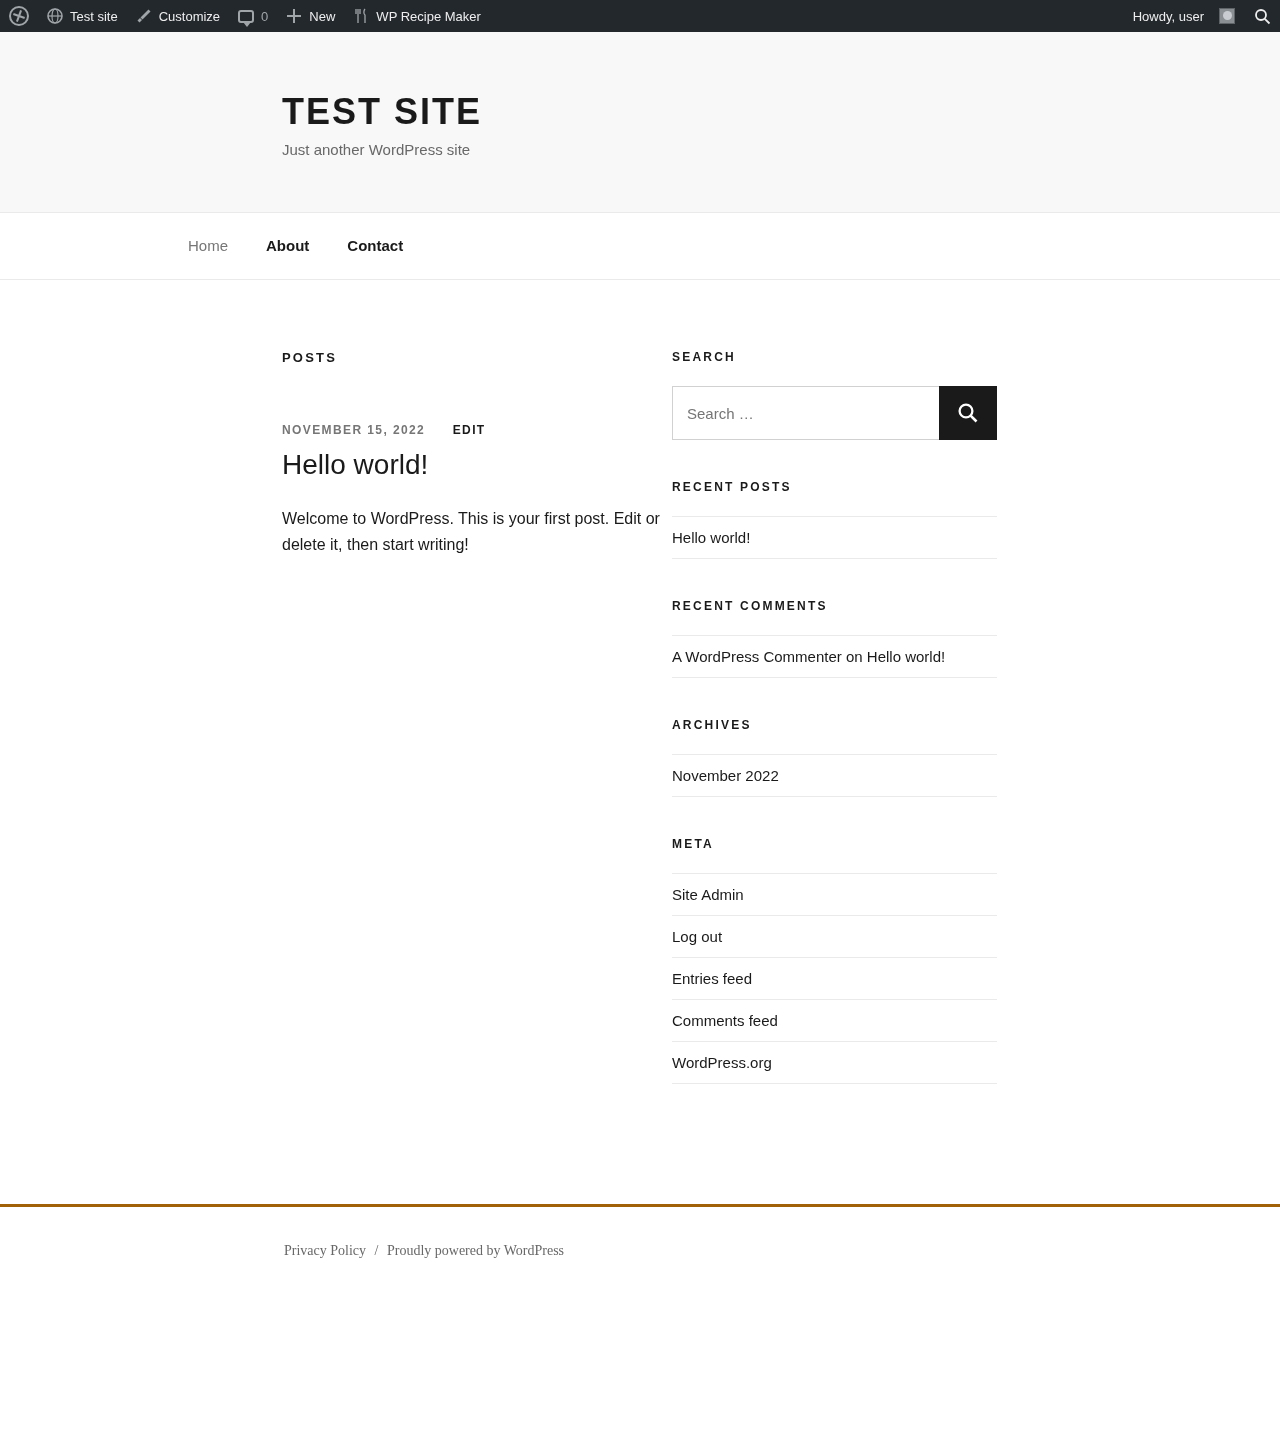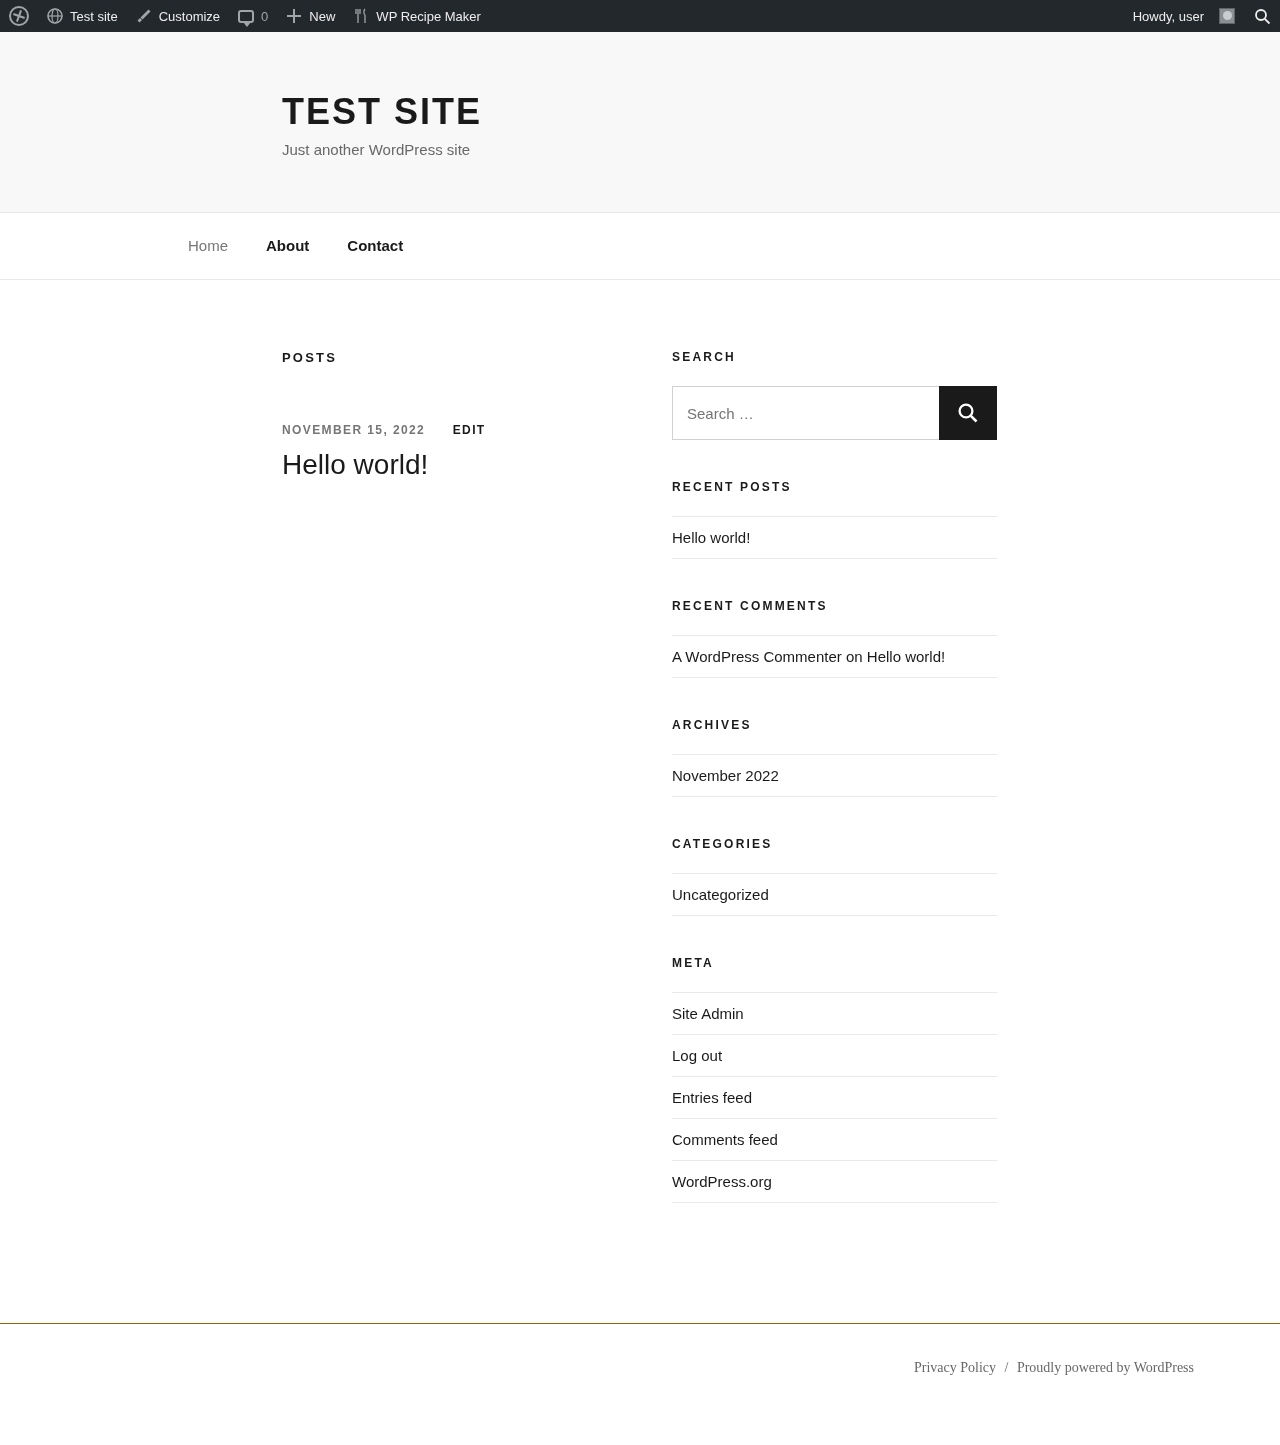--- a/index.html
+++ b/index.html
@@ -239,23 +239,22 @@
     padding: 12px 0;
     font-size: 15px;
     color: #1a1a1a;
   }
   .widget ul li:first-child { border-top: 1px solid #eaeaea; }
   .widget ul li a { color: #1a1a1a; text-decoration: none; }
   .comment-author-link { color: #1a1a1a; }
 
   
   #site-footer {
-    border-top: 1px solid #a16207;
+    border-top: 3px solid #a16207;
     padding: 36px 0 40px 16px;
-    text-align: right;
   }
   #site-footer .inner { padding-left: 182px; }
   #site-footer .site-info {
     font-size: 14px;
     color: #686868;
     font-family: "Liberation Serif", serif;
   }
   #site-footer .site-info a { color: #686868; text-decoration: none; }
   #site-footer .site-info .sep { margin: 0 5px; }
 </style>
@@ -359,20 +358,23 @@
       <div class="entry-meta">
         <a href="#">November 15, 2022</a>
         <span class="sep"></span>
         <span class="edit-link">
           <a href="#">Edit</a>
         </span>
       </div>
       <h2 class="entry-title">
         <span>Hello world!</span>
       </h2>
+      <div class="entry-content">
+        <p>Welcome to WordPress. This is your first post. Edit or delete it, then start writing!</p>
+      </div>
     </article>
   </main>
 
   <aside id="secondary">
 
     <section class="widget">
       <h3 class="widget-title">Search</h3>
       <form class="search-form">
         <input class="search-field" type="text" placeholder="Search …" style="">
         <button class="search-submit" type="submit">
@@ -408,28 +410,20 @@
 
     <section class="widget">
       <h3 class="widget-title">Archives</h3>
       <ul>
         <li>
           <a href="#">November 2022</a>
         </li>
       </ul>
     </section>
 
-    <section class="widget">
-      <h3 class="widget-title">Categories</h3>
-      <ul>
-        <li>
-          <a href="#">Uncategorized</a>
-        </li>
-      </ul>
-    </section>
 
     <section class="widget">
       <h3 class="widget-title">Meta</h3>
       <ul>
         <li>
           <a href="#">Site Admin</a>
         </li>
         <li>
           <a href="#">Log out</a>
         </li>

